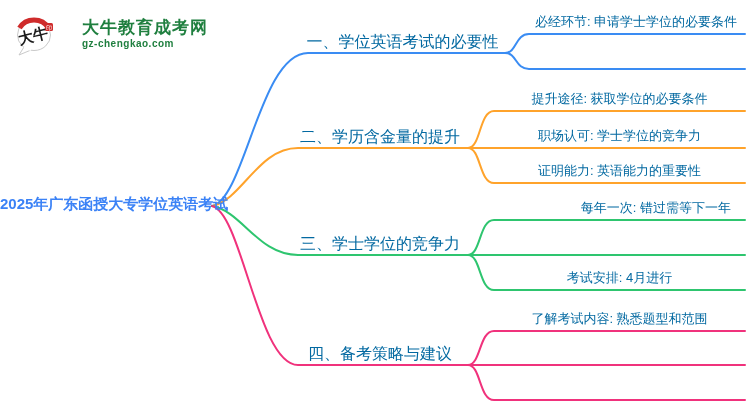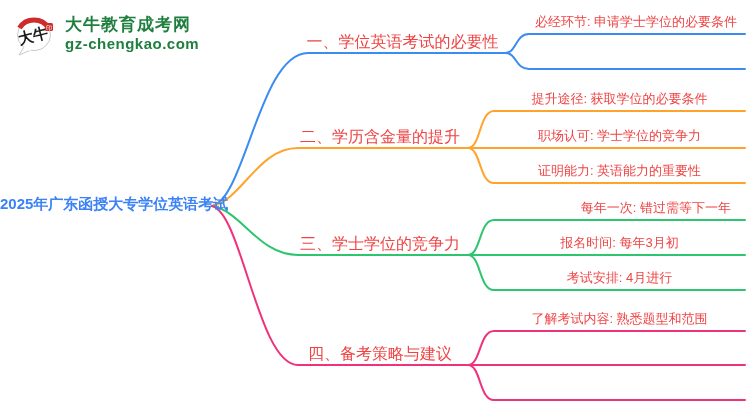--- a/index.html
+++ b/index.html
@@ -9,21 +9,21 @@
   }
   .canvas{
     position:relative;
     width:750px;height:410px;
     background:#ffffff;
     overflow:hidden;
   }
   svg.lines{position:absolute;left:0;top:0;}
   .node{
     position:absolute;
-    color:#ef4444;
+    color:#0369a1;
     white-space:nowrap;
     line-height:1.35;
   }
   .central{
     font-size:15px;
     font-weight:600;
     color:#3b82f6;
     text-align:right;
   }
   .branch-label{
@@ -33,30 +33,30 @@
   .sub-label{
     font-size:13px;
     text-align:center;
   }
   .logo{
     position:absolute;
     left:12px;top:10px;
     display:flex;
     align-items:center;
   }
-  .logo-text{margin-left:7px;}
+  .logo-text{margin-left:24px;}
   .logo-title{
     font-size:17px;
     font-weight:bold;
     color:#1f7f3f;
     letter-spacing:1px;
     line-height:1.15;
   }
   .logo-url{
-    font-size:15px;
+    font-size:10px;
     font-weight:bold;
     color:#1f7f3f;
     letter-spacing:0.5px;
     line-height:1.2;
   }
 </style>
 </head>
 <body>
 
 <div class="canvas">
@@ -114,18 +114,17 @@
   <div class="node branch-label" style="left:292px;top:233px;width:176px;">三、学士学位的竞争力</div>
   <div class="node branch-label" style="left:292px;top:343px;width:176px;">四、备考策略与建议</div>
 
   <div class="node sub-label" style="left:527px;top:13px;width:218px;">必经环节: 申请学士学位的必要条件</div>
 
   <div class="node sub-label" style="left:494px;top:90px;width:251px;">提升途径: 获取学位的必要条件</div>
   <div class="node sub-label" style="left:494px;top:127px;width:251px;">职场认可: 学士学位的竞争力</div>
   <div class="node sub-label" style="left:494px;top:162px;width:251px;">证明能力: 英语能力的重要性</div>
 
   <div class="node sub-label" style="left:480px;top:199px;width:251px;text-align:right;">每年一次: 错过需等下一年</div>
-  <div class="node sub-label" style="left:494px;top:234px;width:251px;">报名时间: 每年3月初</div>
   <div class="node sub-label" style="left:494px;top:269px;width:251px;">考试安排: 4月进行</div>
 
   <div class="node sub-label" style="left:494px;top:310px;width:251px;">了解考试内容: 熟悉题型和范围</div>
 
 </div>
 
 </body></html>

